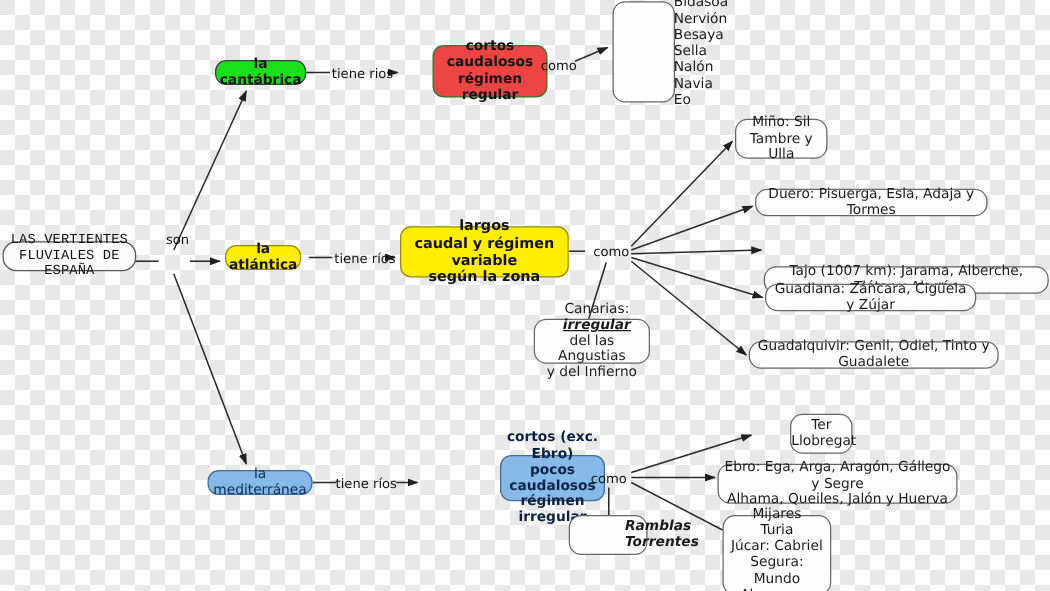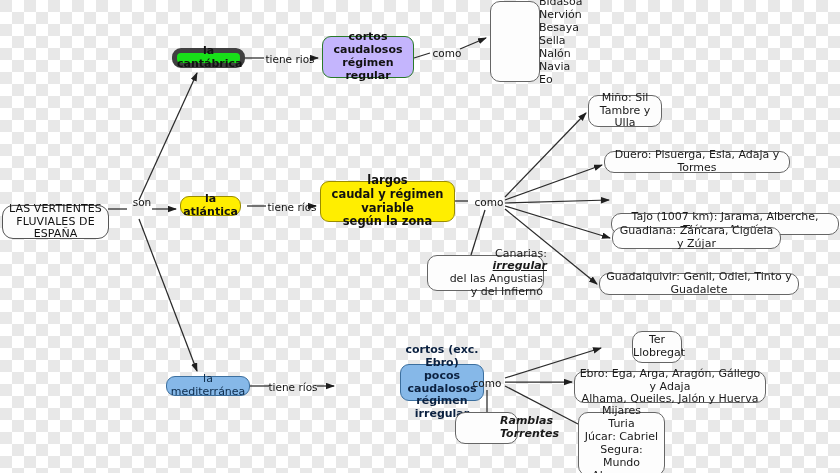--- a/index.html
+++ b/index.html
@@ -26,24 +26,24 @@
   .leaf{
     background:#fdfdfd;border:1px solid #666;border-radius:10px;
     font-size:11px;color:#1a1a1a;
     box-shadow:0 0 0 0 transparent;
   }
   
   .root{
     background:#fcfcfc;border:1px solid #555;border-radius:11px;
     font-size:11px;letter-spacing:.1px;
   }
-  .green-pill{background:#18e019;border:5px solid #404040;border-radius:9px;
+  .green-pill{background:#18e019;border:1px solid #404040;border-radius:9px;
     font-weight:bold;font-size:11px;}
-  .green-box{background:#c4b5fd;border:1px solid #2a7a2a;border-radius:9px;
-    font-weight:bold;font-size:11px;}
+  .green-box{background:#ef4444;border:1px solid #2a7a2a;border-radius:9px;
+    font-weight:bold;font-size:11px;margin-left:24px;}
   .yellow-pill{background:#ffee00;border:1px solid #9a8c00;border-radius:9px;
     font-weight:bold;font-size:11px;}
   .yellow-box{background:#ffee00;border:1px solid #9a8c00;border-radius:9px;
     font-weight:bold;font-size:11.5px;}
   .blue-pill{background:#86b8e8;border:1px solid #3c6f9e;border-radius:9px;
     font-weight:normal;font-size:11px;color:#0b2a4a;}
   .blue-box{background:#86b8e8;border:1px solid #3c6f9e;border-radius:9px;
     font-weight:bold;font-size:11px;color:#0b2140;}
   .ital{font-style:italic;font-weight:bold;font-size:11px;padding-left:44px;}
 
@@ -99,25 +99,25 @@
       <path d="M434,382 L466,382"></path>
 
       <path d="M505,378 L601,348" marker-end="url(#ah)"></path>
       <path d="M505,382 L572,382" marker-end="url(#ah)"></path>
       <path d="M505,386 L578,424"></path>
 
       <path d="M487,390 L487,412"></path>
     </g>
   </svg>
 
-  <div class="node root multi" style="left:2px;top:205px;width:107px;height:34px;">
+  <div class="node root multi" style="left:2px;top:193px;width:107px;height:24px;font-family:Liberation Mono, monospace;">
     <span>LAS VERTIENTES
 FLUVIALES DE ESPAÑA</span>
   </div>
-  <div class="elabel" style="left:125px;top:194px;width:30px;height:15px;">son</div>
+  <div class="elabel" style="left:125px;top:184px;width:30px;height:15px;">son</div>
 
   <div class="node green-pill" style="left:172px;top:48px;width:73px;height:20px;">
     <span>la cantábrica</span>
   </div>
   <div class="elabel" style="left:261px;top:51px;width:54px;height:15px;text-align:center;">tiene rios</div>
   <div class="node green-box multi" style="left:322px;top:36px;width:92px;height:42px;">
     <span>cortos
 caudalosos
 régimen regular</span>
   </div>
@@ -153,21 +153,21 @@
   <div class="node leaf" style="left:611px;top:189px;width:228px;height:22px;margin-top:24px;">
     <span>Tajo (1007 km): Jarama, Alberche, Tiétar y Alagón</span>
   </div>
   <div class="node leaf" style="left:612px;top:227px;width:169px;height:22px;">
     <span>Guadiana: Záncara, Cigüela y Zújar</span>
   </div>
   <div class="node leaf" style="left:599px;top:273px;width:200px;height:22px;">
     <span>Guadalquivir: Genil, Odiel, Tinto y Guadalete</span>
   </div>
 
-  <div class="node leaf" style="left:427px;top:255px;width:117px;height:36px;flex-direction:column;justify-content:center;text-align:right;">
+  <div class="node leaf" style="left:427px;top:255px;width:93px;height:36px;flex-direction:column;justify-content:center;">
     <span style="line-height:1.15;">
         <span>Canarias:</span>
         <span class="ul-bi">irregular</span>
       </span>
     <span class="multi" style="line-height:1.15;">del las Angustias
 y del Infierno</span>
   </div>
 
   <div class="node blue-pill" style="left:166px;top:376px;width:84px;height:20px;">
     <span>la mediterránea</span>
@@ -178,21 +178,21 @@
 pocos caudalosos
 régimen irregular</span>
   </div>
   <div class="elabel" style="left:467px;top:375px;width:36px;height:15px;">como</div>
 
   <div class="node leaf multi" style="left:632px;top:331px;width:50px;height:32px;">
     <span>Ter
 Llobregat</span>
   </div>
   <div class="node leaf multi" style="left:574px;top:371px;width:192px;height:32px;">
-    <span>Ebro: Ega, Arga, Aragón, Gállego y Adaja
+    <span>Ebro: Ega, Arga, Aragón, Gállego y Segre
 Alhama, Queiles, Jalón y Huerva</span>
   </div>
   <div class="node leaf multi" style="left:578px;top:412px;width:87px;height:64px;">
     <span>Mijares
 Turia
 Júcar: Cabriel
 Segura: Mundo
 Almanzora</span>
   </div>
   <div class="node leaf multi ital" style="left:455px;top:412px;width:63px;height:32px;">

